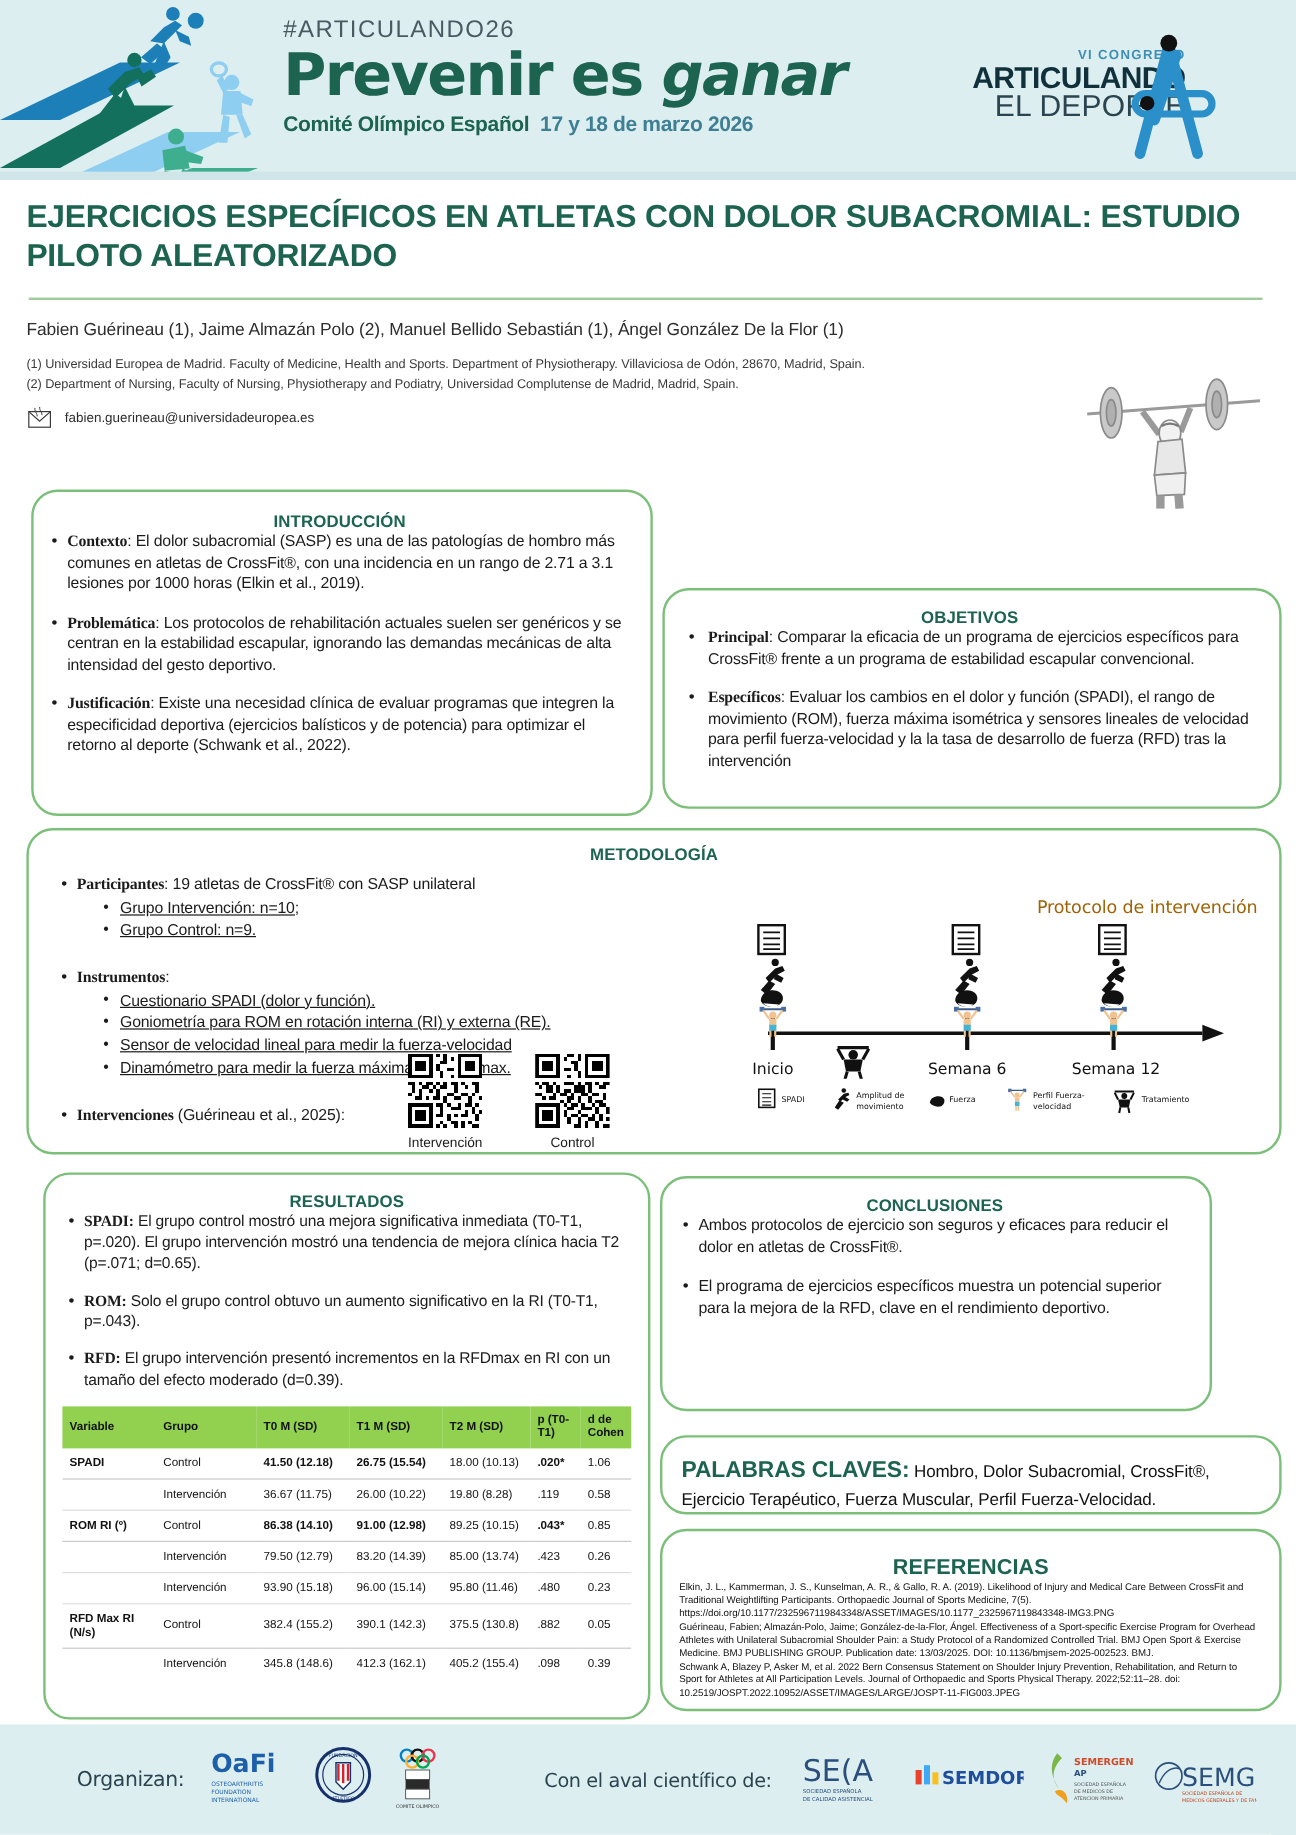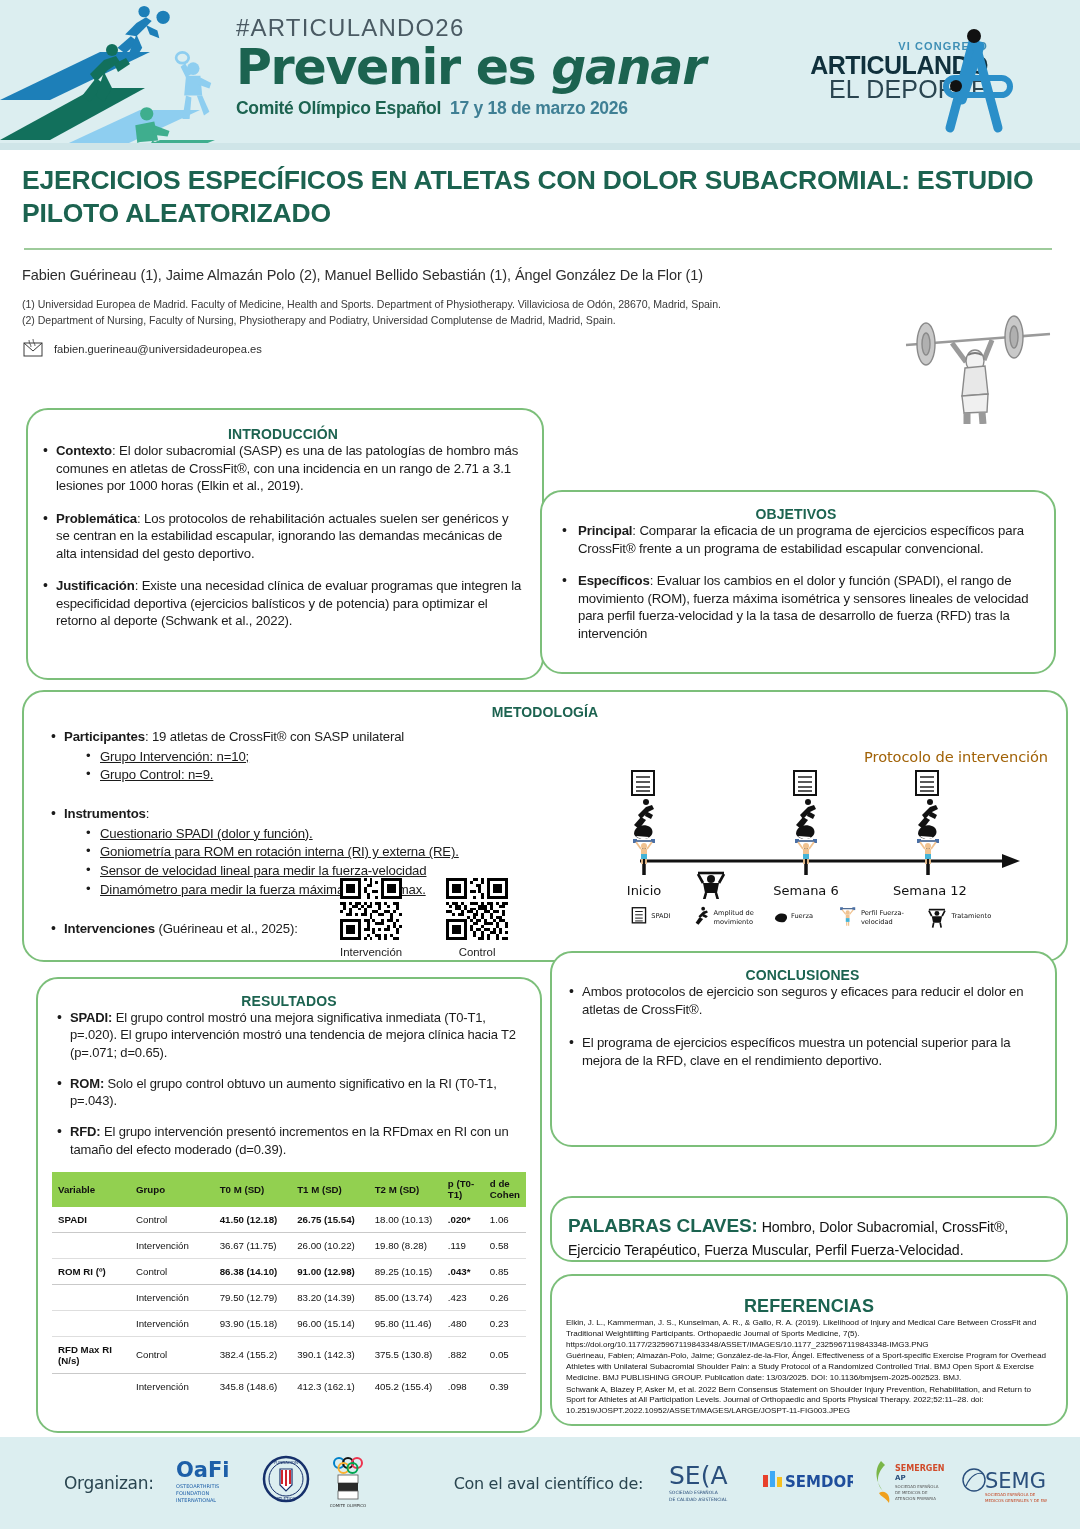--- a/index.html
+++ b/index.html
@@ -14,21 +14,21 @@
   
   .banner {
     position: relative;
     height: 150px;
     background: #dceef0;
     overflow: hidden;
   }
   .banner-art { position: absolute; left: 0; top: 0; width: 360px; height: 150px; }
   .banner-center { position: absolute; left: 236px; top: 14px; width: 520px; }
   .hashtag {
-    font-size: 24px; letter-spacing: 1.2px; color: #4a5a63;
+    font-size: 20px; letter-spacing: 1.2px; color: #4a5a63;
     font-weight: 400;
   }
   .slogan {
     font-size: 49px; font-weight: bold; color: #1c6350;
     letter-spacing: -1.3px; line-height: 1.04; margin-top: 1px;
     font-family: "DejaVu Sans", sans-serif;
   }
   .slogan .it { font-style: italic; }
   .banner-sub { margin-top: 4px; font-size: 0; white-space: nowrap; }
   .banner-sub .coe {
@@ -90,32 +90,32 @@
   ul.bl { list-style: none; }
   ul.bl > li {
     position: relative; padding-left: 14px;
     font-size: 13.2px; color: #1b1b1b; line-height: 1.33;
     margin-bottom: 15px; letter-spacing: -0.15px;
   }
   ul.bl > li:before {
     content: "•"; position: absolute; left: 1px; top: -1px; font-size: 14px;
   }
   ul.bl > li:last-child { margin-bottom: 0; }
-  ul.bl b { font-weight: bold; }
+  ul.bl b { font-weight: bold; font-family: Liberation Serif, serif; }
   ul.sub { list-style: none; margin-top: 2px; text-decoration: underline; }
   ul.sub > li {
     position: relative; padding-left: 14px; margin-left: 22px;
     font-size: 13.2px; line-height: 1.42; color: #1b1b1b;
   }
   ul.sub > li:before { content: "•"; position: absolute; left: 0; top: -1px; }
 
   
   #intro { left: 26px; top: 408px; width: 518px; height: 272px; padding: 16px 18px 0 14px; }
   
-  #obj { left: 540px; top: 490px; width: 516px; height: 184px; padding: 14px 20px 0 16px; }
+  #obj { left: 552px; top: 490px; width: 516px; height: 184px; padding: 14px 20px 0 16px; }
   #obj ul.bl > li { padding-left: 20px; }
   #obj ul.bl > li:before { left: 4px; }
   
   #meto { left: 22px; top: 690px; width: 1046px; height: 272px; padding: 12px 18px 0 18px; }
   .meto-grid { display: flex; }
   .meto-left { width: 560px; padding-left: 8px; margin-top: 8px; }
   .meto-right { flex: 1; position: relative; }
 
   .qr-row {
     position: absolute; left: 316px; top: 186px; display: flex; gap: 44px;
@@ -148,21 +148,21 @@
   table.restable tbody td {
     padding: 7px 6px; border-bottom: 1px solid #c9c9c9; vertical-align: middle;
     font-size: 9.7px;
   }
   table.restable tbody tr.thin td { border-bottom: 1px solid #dedede; }
   table.restable tbody tr.grp td { border-top: 1px solid #8d8d8d; }
   table.restable td.b { font-weight: bold; }
   table.restable tbody tr:last-child td { border-bottom: none; }
 
   
-  #conc { left: 550px; top: 951px; width: 507px; height: 196px; padding: 14px 18px 0 16px; }
+  #conc { left: 550px; top: 980px; width: 460px; height: 196px; padding: 14px 18px 0 16px; }
   #conc ul.bl > li { font-size: 13.2px; margin-bottom: 16px; }
   
   #palabras { left: 550px; top: 1196px; width: 518px; height: 66px; padding: 14px 16px 0 16px; }
   .pc-line { font-size: 14.2px; color: #111; line-height: 1.45; letter-spacing: -0.1px; }
   .pc-line b { color: #1c6350; font-size: 19px; font-weight: bold; }
   
   #refs { left: 550px; top: 1274px; width: 518px; height: 152px; padding: 20px 14px 0 14px; }
   #refs .card-title { font-size: 18px; }
   .ref-item {
     font-size: 8.1px; color: #111; line-height: 1.33; margin-top: 1px;

